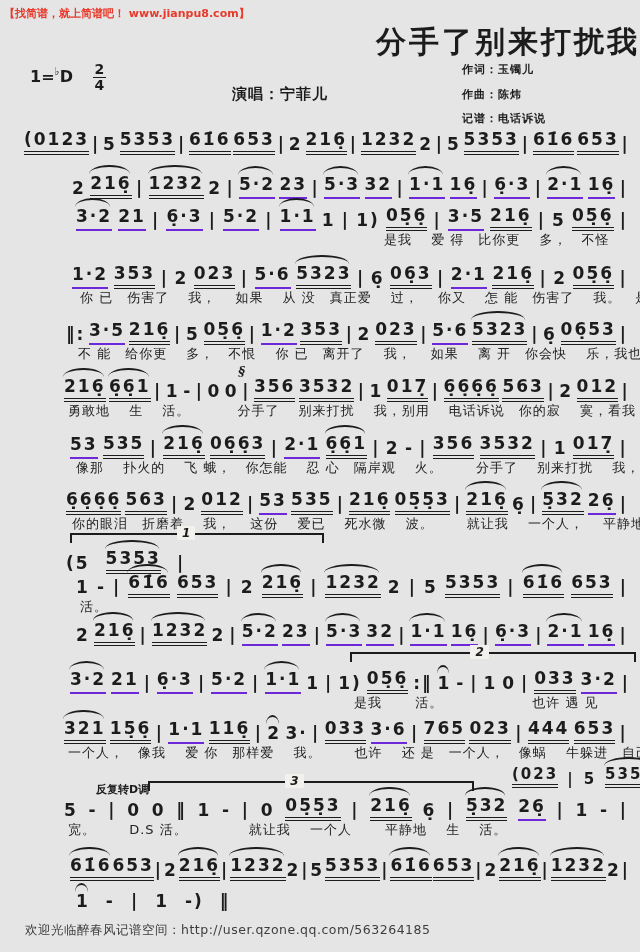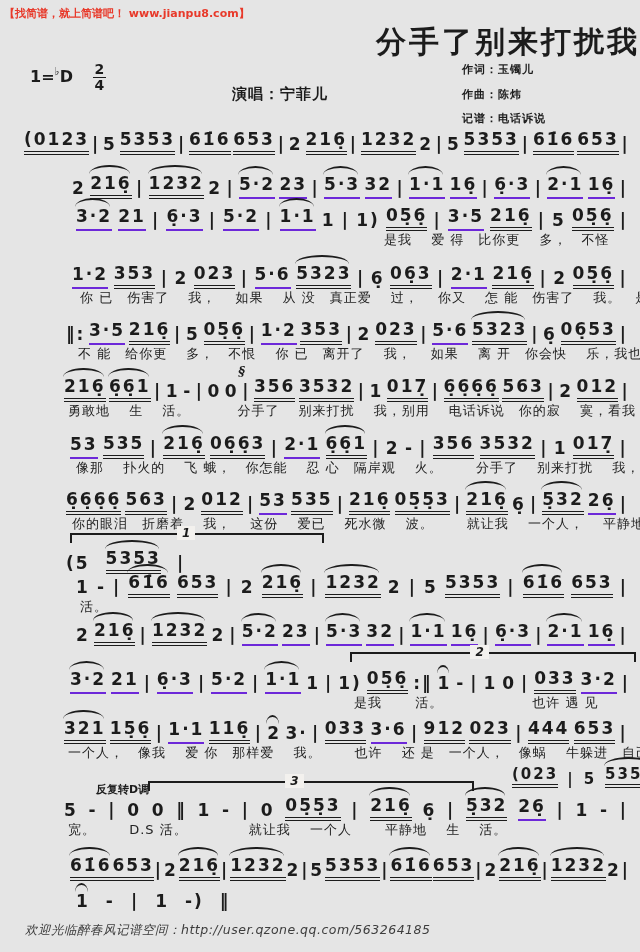--- a/index.html
+++ b/index.html
@@ -25,21 +25,21 @@
   .arc::before{content:"";position:absolute;left:-1px;right:2px;top:-9px;height:7px;
       border-top:2px solid #1c1c1c;border-radius:50% 50% 0 0 / 100% 100% 0 0;}
   .segnobar{position:relative;}
   .segno{position:absolute;top:-17px;left:-4px;font-size:13px;font-style:italic;font-family:"DejaVu Serif",serif;}
   .lyrics{position:absolute;top:25px;left:0;right:0;font-size:13px;letter-spacing:1px;white-space:pre;color:#222;}
   .volta{position:absolute;height:8px;border-top:2px solid #1c1c1c;border-left:2px solid #1c1c1c;border-right:2px solid #1c1c1c;}
   .volta span{position:absolute;top:-9px;left:42%;font-size:12px;font-weight:bold;font-style:italic;background:#f3f1ee;padding:0 5px;}
   .reh{position:absolute;font-size:11px;font-weight:bold;}
   .cue{position:absolute;display:flex;gap:9px;align-items:flex-end;margin-left:44px;}
   .cue .tok{font-size:15px;}
-  .footer{position:absolute;top:922px;left:25px;font-size:12.5px;color:#3d3d3d;letter-spacing:0.5px;font-style:italic;}
+  .footer{position:absolute;top:922px;left:25px;font-size:12.5px;color:#3d3d3d;letter-spacing:0.5px;}
 </style>
 </head>
 <body>
 
 <div class="page">
   <div class="watermark">【找简谱，就上简谱吧！ www.jianpu8.com】</div>
   <div class="title">分手了别来打扰我</div>
 
   <div class="keymeter">
     <span>1=</span><sup>♭</sup><span>D</span>
@@ -340,21 +340,21 @@
           <span class="tok bar">|</span>
           <span class="tok u1">1·1</span>
           <span class="tok u2">116̣</span>
           <span class="tok bar">|</span>
           <span class="tok arc">2</span>
           <span class="tok">3·</span>
           <span class="tok bar">|</span>
           <span class="tok u2">033</span>
           <span class="tok u1">3·6</span>
           <span class="tok bar">|</span>
-          <span class="tok u2">912</span>
+          <span class="tok u2">765</span>
           <span class="tok u2">023</span>
           <span class="tok bar">|</span>
           <span class="tok u2">444</span>
           <span class="tok u2">653</span>
           <span class="tok bar">|</span>
         </div>
         <div class="lyrics" style="padding-left: 4px;">一个人，　像我　 爱 你　那样爱　 我。　　 也许　 还 是　一个人，　像蜗　 牛躲进　自己的</div>
       </div>
       <div class="system" style="top: 796px; left: 64px; width: 564px;">
         <div class="notes">

